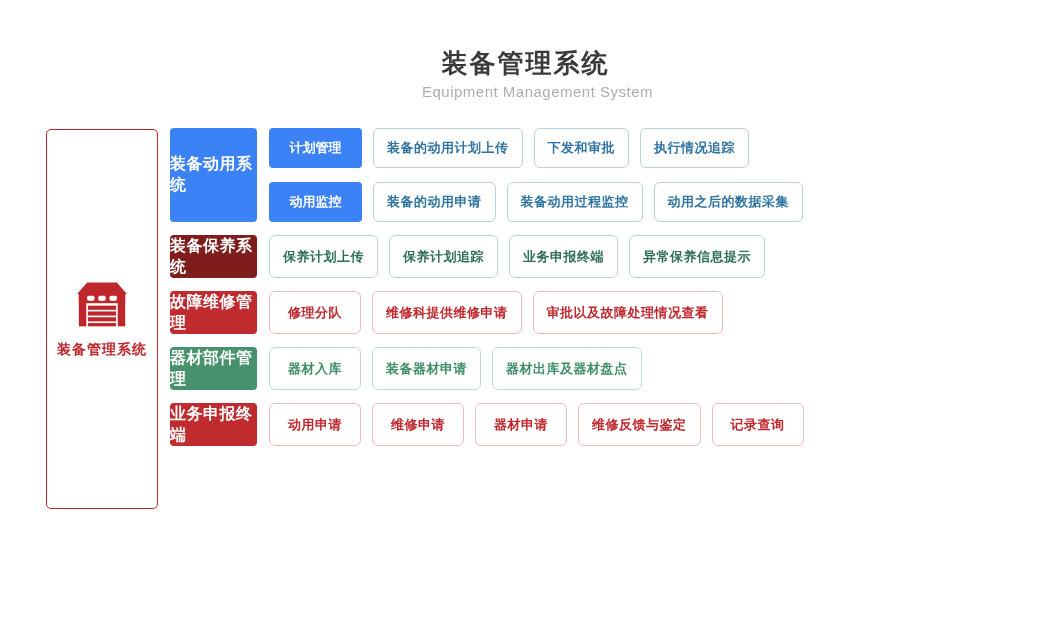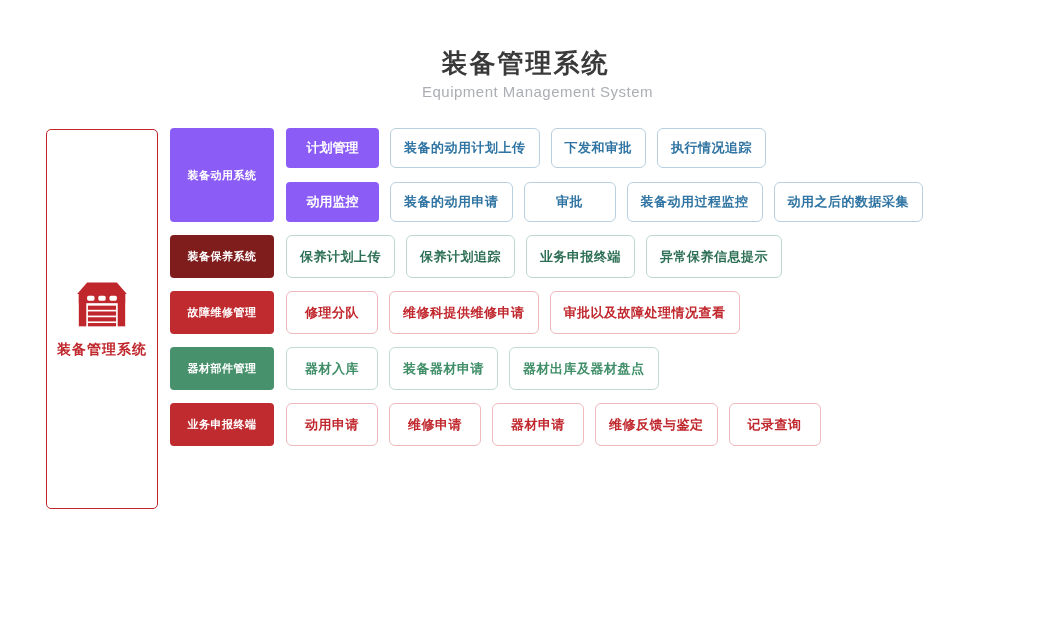--- a/index.html
+++ b/index.html
@@ -12,34 +12,34 @@
          font-size:15px;color:#abaeb3;letter-spacing:.5px;}
 
   .root{position:absolute;left:46px;top:129px;width:112px;height:380px;
         border:1px solid #c0272d;border-radius:5px;background:#fff;
         display:flex;flex-direction:column;align-items:center;justify-content:center;
         gap:9px;box-sizing:border-box;}
   .root-label{color:#c0272d;font-size:14px;font-weight:bold;letter-spacing:1px;}
 
   .groups{position:absolute;left:170px;top:128px;display:flex;flex-direction:column;gap:13px;}
   .group-row{display:flex;gap:12px;align-items:stretch;}
-  .cat{width:104px;border-radius:4px;color:#fff;font-size:11px;font-weight:bold;
+  .cat{width:87px;border-radius:4px;color:#fff;font-size:16px;font-weight:bold;
        display:flex;align-items:center;justify-content:center;letter-spacing:.5px;
        flex-shrink:0;text-align:left;}
   .rows-col{display:flex;flex-direction:column;gap:14px;}
   .sub-row{display:flex;gap:11px;height:43px;}
   .has-sub .sub-row{height:40px;}
   .sub{width:93px;border-radius:4px;color:#fff;font-size:13px;font-weight:bold;
        display:flex;align-items:center;justify-content:center;flex-shrink:0;}
   .leaf{background:#fff;border:1px solid;border-radius:6px;min-width:92px;
         padding:0 13px;display:flex;align-items:center;justify-content:center;
         font-size:13px;font-weight:bold;box-sizing:border-box;letter-spacing:.5px;
         white-space:nowrap;}
 
-  .theme-blue .cat,.theme-blue .sub{background:#8b5cf6;font-family:Liberation Serif, serif;}
+  .theme-blue .cat,.theme-blue .sub{background:#3b82f6;font-family:Liberation Serif, serif;}
   .theme-blue .leaf{color:#2f74a2;border-color:#b9d0e0;}
   .theme-darkgreen .cat{background:#7f1d1d;}
   .theme-darkgreen .leaf{color:#2d6f55;border-color:#bcd8cc;}
   .theme-red .cat{background:#bf2b2f;}
   .theme-red .leaf{color:#c1282e;border-color:#eebabc;}
   .theme-green .cat{background:#47926c;}
   .theme-green .leaf{color:#3f8e68;border-color:#c0dcce;}
 </style>
 </head>
 <body>
@@ -78,21 +78,20 @@
         <div class="rows-col">
           <div class="sub-row">
             <div class="sub">计划管理</div>
             <div class="leaf">装备的动用计划上传</div>
             <div class="leaf">下发和审批</div>
             <div class="leaf">执行情况追踪</div>
           </div>
           <div class="sub-row">
             <div class="sub">动用监控</div>
             <div class="leaf">装备的动用申请</div>
-            <div class="leaf">审批</div>
             <div class="leaf">装备动用过程监控</div>
             <div class="leaf">动用之后的数据采集</div>
           </div>
         </div>
       </div>
       <div class="group-row theme-darkgreen">
         <div class="cat">装备保养系统</div>
         <div class="rows-col">
           <div class="sub-row">
             <div class="leaf">保养计划上传</div>

